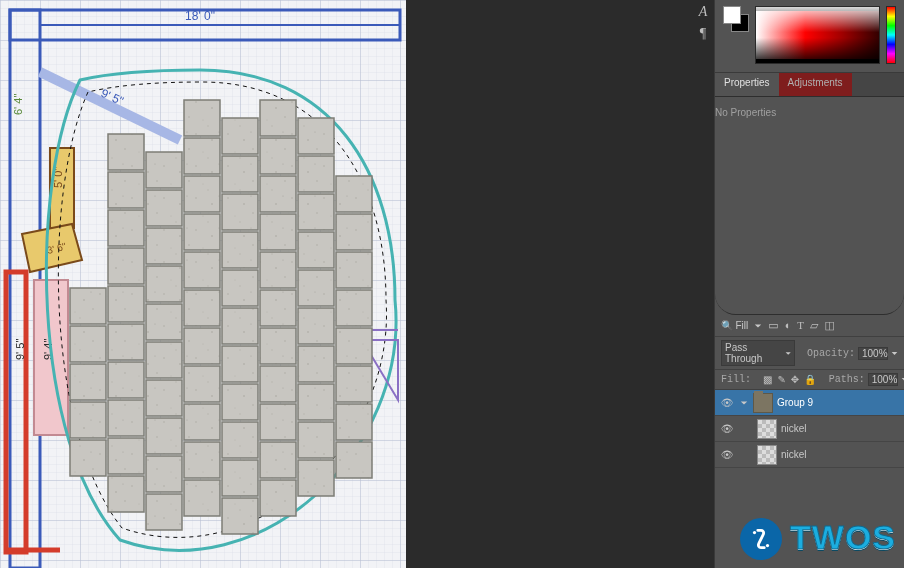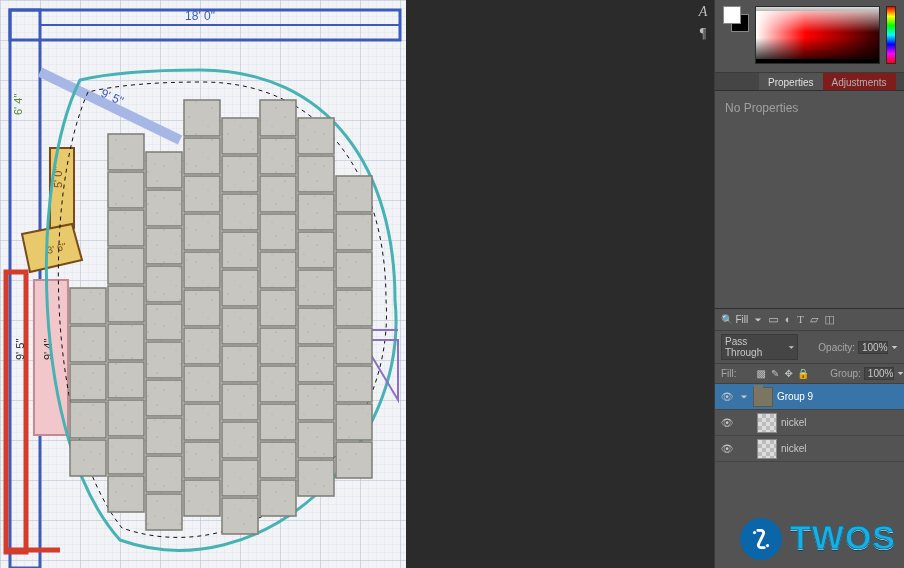--- a/index.html
+++ b/index.html
@@ -93,41 +93,41 @@
   .hue-strip {
     width: 10px;
     height: 58px;
     background: linear-gradient(to bottom, #f00, #ff0, #0f0, #0ff, #00f, #f0f, #f00);
     border: 1px solid #2a2a2a;
   }
   
   .panel-tabs {
     display: flex;
     background: #454545;
-    height: 18px;
+    height: 24px;
     border-bottom: 1px solid #2e2e2e;
-    padding-left: 44px;
   }
   .panel-tabs .tab {
     padding: 4px 9px;
     font-size: 10px;
     color: #b0b0b0;
     cursor: pointer;
     background: #7f1d1d;
   }
   .panel-tabs .tab.active {
     background: #535353;
     color: #e0e0e0;
   }
   .props-body {
-    padding: 10px 10px;
-    font-size: 12px;
+    padding: 10px 0;
+    font-size: 10px;
     color: #a0a0a0;
     flex: 0 0 218px;
     border-bottom: 1px solid #2e2e2e;
+    border-radius: 21px;
   }
   
   .layers-panel {
     display: flex;
     flex-direction: column;
   }
   .filter-row {
     display: flex;
     align-items: center;
     gap: 4px;
@@ -147,37 +147,37 @@
     align-items: center;
     justify-content: center;
     color:#c8c8c8;
   }
   .filter-row .dd svg { width:8px; height:8px; }
   .filter-icons { display: flex; gap: 6px; font-size: 11px; color: #bdbdbd; }
   .filter-icons span { cursor: pointer; }
   .blend-row, .lock-row {
     display: flex;
     align-items: center;
-    gap: 20px;
+    gap: 12px;
     padding: 3px 6px;
     border-bottom: 1px solid #404040;
     font-size: 10px;
   }
   .select {
     background: #454545;
     border: 1px solid #3a3a3a;
     color: #c8c8c8;
     font-size: 10px;
     padding: 1px 3px;
     display: inline-flex;
     align-items: center;
     gap: 3px;
   }
   .select svg { width: 7px; height:7px; }
-  .row-label { color: #a8a8a8; }
+  .row-label { color: #a8a8a8; font-family: Liberation Mono, monospace; }
   .row-val { margin-left: auto; display: flex; align-items:center; gap:3px; }
   .val-input {
     background: #454545;
     border: 1px solid #3a3a3a;
     color: #c8c8c8;
     padding: 0 3px;
     font-size:10px;
     width: 30px;
     text-align: right;
   }
@@ -459,21 +459,21 @@
 
     <div class="lock-row">
       <span class="row-label">Fill:</span>
       <span class="lock-icons">
         <span>▩</span>
         <span>✎</span>
         <span>✥</span>
         <span>🔒</span>
       </span>
       <span class="row-val">
-        <span class="row-label">Group:</span>
+        <span class="row-label">Paths:</span>
         <span class="val-input">100%</span>
         <svg width="7" height="7" viewBox="0 0 10 10">
             <path d="M1 3 L5 7 L9 3 Z" fill="#c8c8c8"></path>
           </svg>
       </span>
     </div>
 
     <div class="layer-list">
 
       <div class="layer-row selected">

